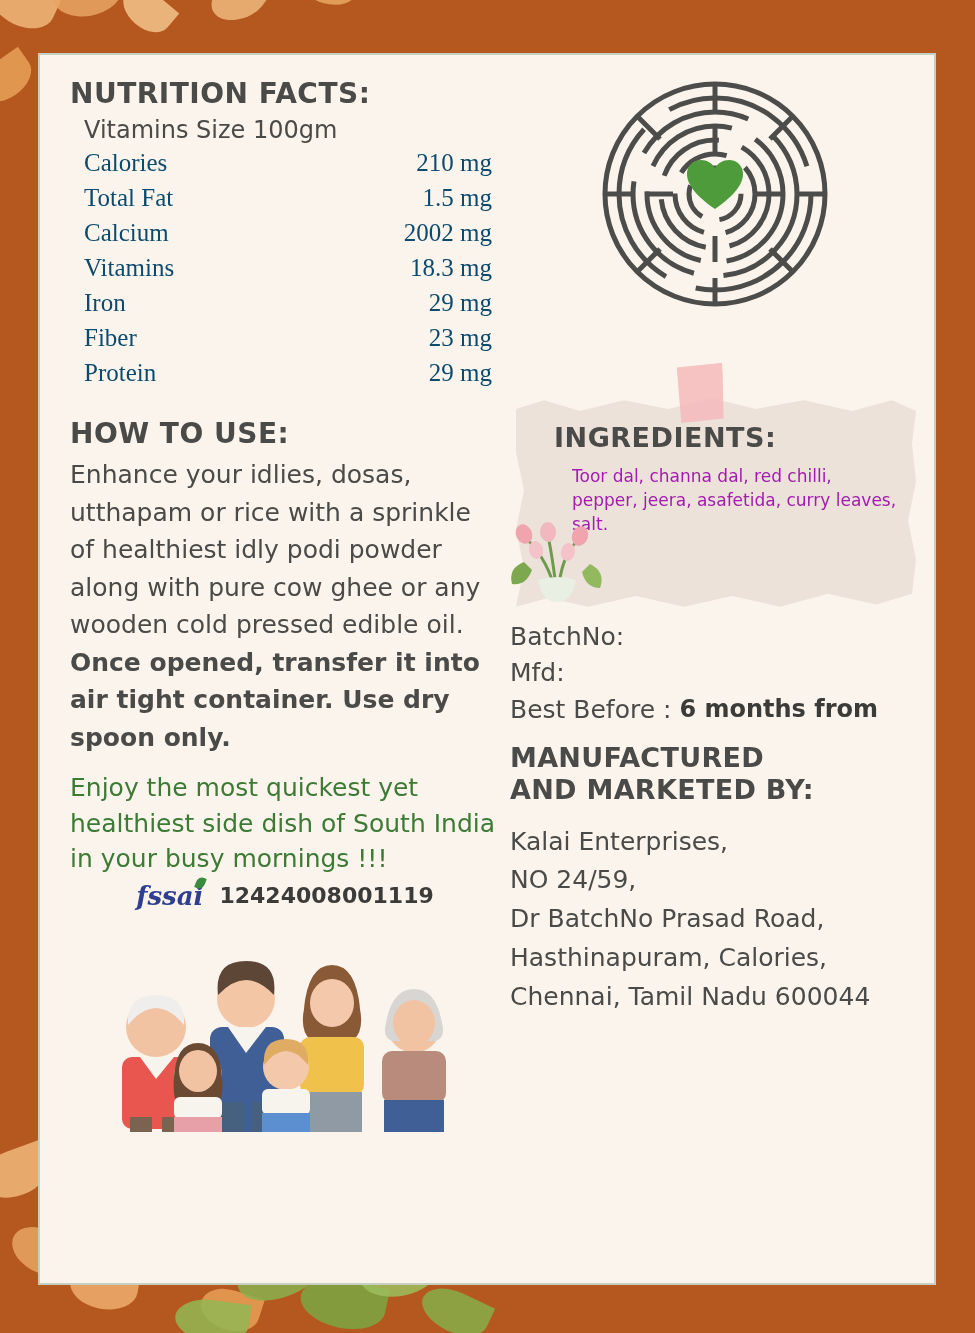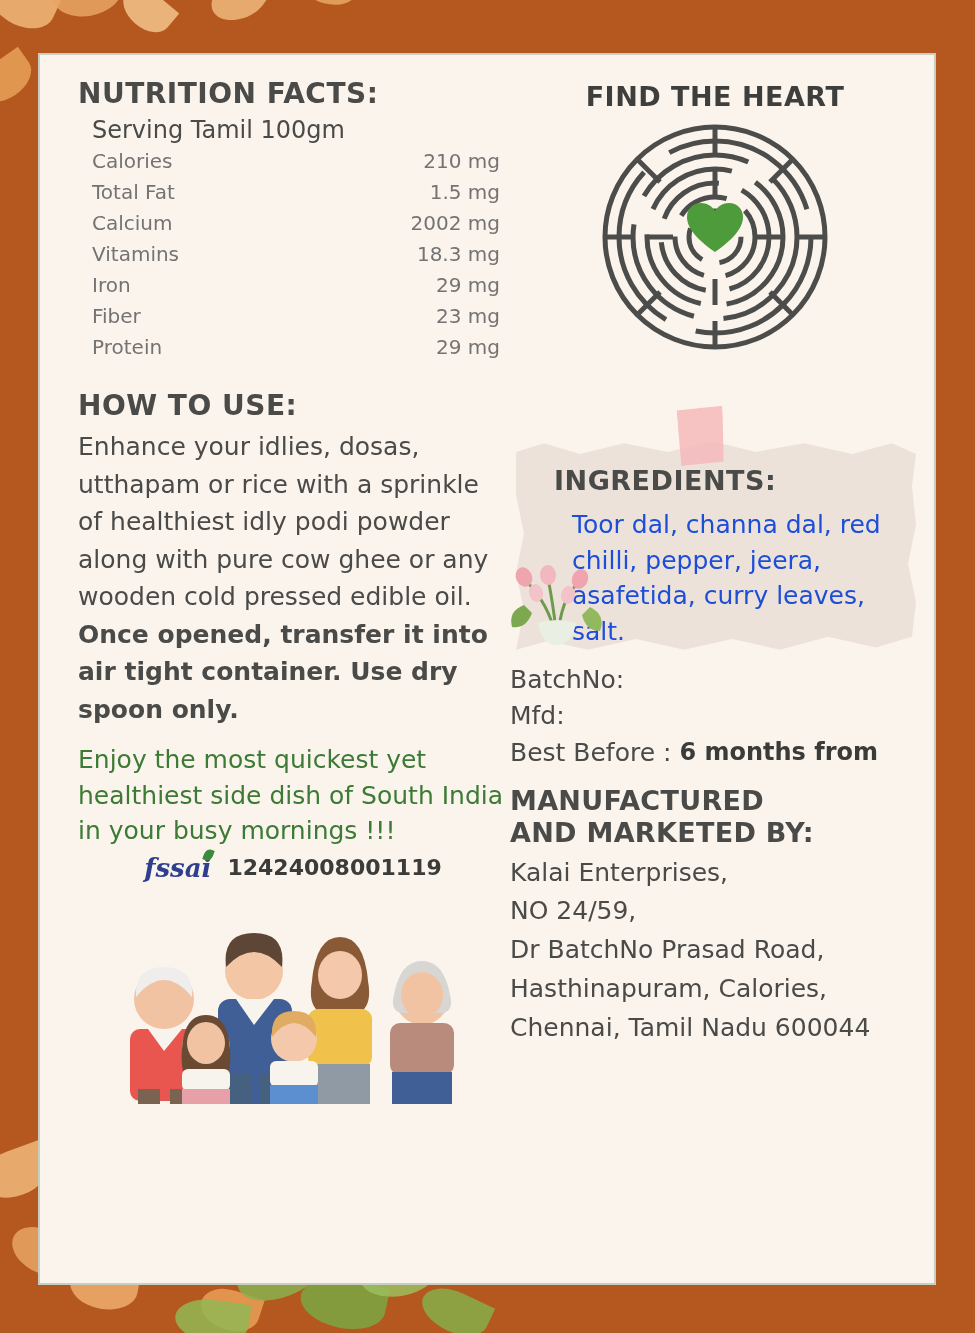--- a/index.html
+++ b/index.html
@@ -23,36 +23,36 @@
   .card {
     position:absolute;
     left:38px; top:53px; width:898px; height:1232px;
     background:#fbf4ec;
     border:2px solid #c7cfc3;
     padding: 22px 30px 10px 30px;
   }
   .card-inner { position:relative; width:100%; height:100%; }
 
   
-  .col-left  { position:absolute; left:8px;   top:0; width:430px; }
+  .col-left  { position:absolute; left:0;   top:0; width:430px; }
   .col-right { position:absolute; left:440px; top:0; width:410px; }
 
   h2.section {
     font-family:"DejaVu Sans", sans-serif;
     font-weight:bold;
     font-size:28px;
     letter-spacing:.5px;
     color:#4a4a48;
     margin:0 0 6px 0;
   }
 
   
   .serving { font-size:24px; color:#4a4a48; padding-left:14px; margin-bottom:2px; }
   table.nutri { width:100%; border-collapse:collapse; }
-  table.nutri td { font-size:20px; color:#737373; padding:3px 0 4px 0; }
+  table.nutri td { font-size:25px; color:#0c4a6e; padding:3px 0 4px 0;font-family:Liberation Serif, serif; }
   table.nutri td.label { padding-left:14px; }
   table.nutri td.value { text-align:right; padding-right:8px; }
 
   
   .heart-title {
     font-weight:bold; font-size:27px; color:#3e3e3c;
     letter-spacing:.5px; text-align:center; margin:4px 0 8px 0;
   }
   .maze-wrap { display:flex; justify-content:center; }
 
@@ -98,37 +98,37 @@
     background:#f6b9bb; opacity:.85;
     transform:rotate(-3deg);
     clip-path: polygon(0 4%, 100% 0, 96% 96%, 4% 100%);
   }
   .ing-title {
     position:absolute; left:44px; top:58px;
     font-weight:bold; font-size:27px; letter-spacing:.5px; color:#4a4a48;
   }
   .ing-text {
     position:absolute; left:62px; top:100px; width:330px;
-    font-size:25px; line-height:1.42; color:#1d4ed8;
+    font-size:17px; line-height:1.42; color:#a21caf;
   }
   .flowers { position:absolute; left:-6px; top:130px; width:105px; height:110px; }
 
   
   .batch { margin-top:0px; }
   .batch .line { font-size:25px; color:#4a4a48; line-height:1.45; }
   .batch .bb { display:flex; align-items:center; gap:8px; flex-wrap:wrap; }
   .batch .bb-val { font-weight:bold; font-size:24px; color:#3b3b39; }
   .batch .bb-val2 { font-weight:bold; font-size:24px; color:#3b3b39; display:block; text-align:center; width:100%; padding-left:60px;}
 
   
   .mfg-title {
     font-weight:bold; font-size:27px; letter-spacing:.3px; color:#4a4a48;
     line-height:1.2; margin-top:14px;
   }
-  .mfg-addr { font-size:25px; color:#4a4a48; line-height:1.55; margin-top:4px; }
+  .mfg-addr { font-size:25px; color:#4a4a48; line-height:1.55; margin-top:16px; }
 </style>
 </head>
 <body>
 
 <div class="bg-wrap">
   <div class="leaf" style="left:-10px;top:-18px;width:66px;height:44px;background:#f0b97a;transform:rotate(25deg);"></div>
   <div class="leaf" style="left:52px;top:-30px;width:70px;height:46px;background:#e8a463;transform:rotate(-10deg);"></div>
   <div class="leaf" style="left:120px;top:-8px;width:54px;height:36px;background:#f3c389;transform:rotate(40deg);"></div>
   <div class="leaf" style="left:210px;top:-22px;width:60px;height:40px;background:#efb87c;transform:rotate(-25deg);"></div>
   <div class="leaf" style="left:300px;top:-34px;width:58px;height:38px;background:#e9a865;transform:rotate(15deg);"></div>
@@ -147,21 +147,21 @@
   <div class="leaf" style="left:420px;top:1292px;width:70px;height:40px;background:#86ae4a;transform:rotate(25deg);"></div>
   <div class="leaf" style="left:175px;top:1300px;width:74px;height:42px;background:#93b755;transform:rotate(8deg);"></div>
 </div>
 
 <div class="card">
  <div class="card-inner">
 
   <div class="col-left">
 
     <h2 class="section">NUTRITION FACTS:</h2>
-    <div class="serving">Serving Tamil 100gm</div>
+    <div class="serving">Vitamins Size 100gm</div>
 
     <table class="nutri">
       <tbody>
             <tr>
         <td class="label">Calories</td>
         <td class="value">210 mg</td>
       </tr>
       <tr>
         <td class="label">Total Fat</td>
         <td class="value">1.5 mg</td>
@@ -255,21 +255,20 @@
           <rect x="104" y="180" width="48" height="22" rx="6" fill="#f7f4ee"></rect>
           <rect x="104" y="200" width="48" height="15" fill="#e8a0a8"></rect>
         </g>
       </svg>
     </div>
 
   </div>
 
   <div class="col-right">
 
-    <div class="heart-title">FIND THE HEART</div>
 
     <div class="maze-wrap">
       <svg width="230" height="235" viewBox="0 0 230 235">
         <g fill="none" stroke="#4c4c4a" stroke-width="5">
           <circle cx="115" cy="117" r="110"></circle>
           <path d="M115 7 a110 110 0 0 1 0 0"></path>
           <circle cx="115" cy="117" r="96" stroke-dasharray="170 32"></circle>
           <circle cx="115" cy="117" r="82" stroke-dasharray="120 30"></circle>
           <circle cx="115" cy="117" r="68" stroke-dasharray="95 26"></circle>
           <circle cx="115" cy="117" r="54" stroke-dasharray="70 24"></circle>

